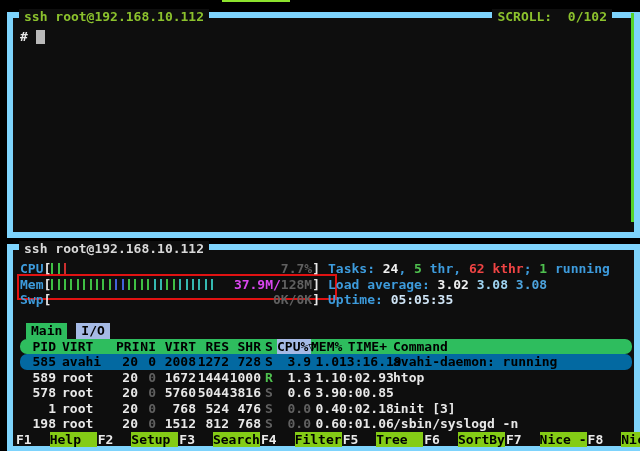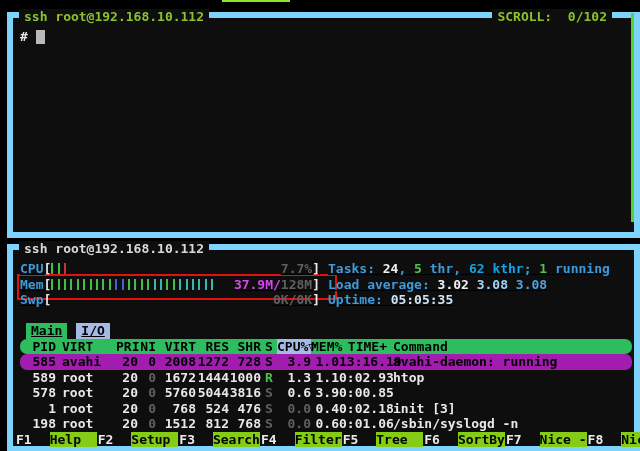--- a/index.html
+++ b/index.html
@@ -13,54 +13,54 @@
   .title-row{position:absolute;top:-9px;left:6px;right:6px;display:flex;align-items:center;pointer-events:none;}
   .title-text{background:#0e0e0e;padding:0 5px;white-space:pre;}
   .title-green{color:#8cc22d;}
   .title-white{color:#d9d9d9;}
   .scroll-ind{margin-left:auto;margin-right:16px;background:#0e0e0e;padding:0 5px;color:#8cc22d;white-space:pre;}
   .scrollbar{position:absolute;left:631px;top:13px;width:3px;height:209px;background:#55d42a;}
   .prompt-line{position:absolute;left:7px;top:11px;color:#e6e6e6;white-space:pre;}
   .cursor{display:inline-block;width:9px;height:14px;background:#b9b9b9;vertical-align:text-bottom;}
   
   .htop{position:absolute;left:7px;right:2px;top:11px;}
-  .hline{height:15.5px;display:flex;align-items:center;text-decoration:underline;}
+  .hline{height:15.5px;display:flex;align-items:center;}
   .meter{width:300px;display:flex;align-items:center;white-space:pre;}
   .mlabel{color:#3d9bdc;}
   .brk{color:#e8e8e8;}
   .barzone{flex:1;display:flex;align-items:center;height:15px;}
   .bar{display:inline-block;width:2px;height:11px;margin-right:4.4px;}
   .bar-green{background:#3fbf44;}
   .bar-blue{background:#4262d8;}
   .bar-cyan{background:#35b8b0;}
   .bar-red{background:#cc2f2f;}
   .mval-dim{color:#606060;}
   .mval-mem{color:#d946ef;}
   .stats{white-space:pre;color:#3d9bdc;margin-left:8px;}
   .w{color:#f0f0f0;}
   .g{color:#4fc14f;}
-  .dim{color:#0ea5e9;}
+  .dim{color:#ef4444;}
   .lb{color:#9fd4f2;}
   .b2{color:#4da3dc;}
   .pale{color:#cfe4f5;}
   .tabs{display:flex;gap:9px;padding-left:6px;}
   .tab{padding:0 5px;color:#000;white-space:pre;}
   .tab-main{background:#2ebd5e;}
   .tab-io{background:#a5bae5;}
   .grid{display:grid;grid-template-columns:36px 60px 22px 18px 40px 33px 32px 16px 34px 28px 48px 1fr;
         height:15.5px;align-items:center;white-space:pre;overflow:hidden;border-radius:7px;}
   .hdr{background:#2ebd5e;color:#000;}
   .cell-r{text-align:right;}
   .cell-l{text-align:left;padding-left:6px;}
   .cell-c{text-align:center;}
   .hl-col{background:#a5bae5;}
   .prow{color:#e8e8e8;}
   .prow .dimc{color:#606060;}
   .prow .runc{color:#4fc14f;}
-  .sel{background:#a21caf;}
+  .sel{background:#0369a1;}
   .sel span{color:#000 !important;}
   .fkeys{display:flex;margin-left:-5px;height:15.5px;align-items:stretch;}
   .fkey{display:flex;}
   .fkey .key{color:#eaeaea;background:transparent;padding:0 1px;}
   .fkey .lbl{background:#84cc16;color:#000;width:47px;overflow:hidden;white-space:pre;margin-left:17px;}
   .fkey:last-child .lbl{flex:1;width:auto;}
   .fkeys .fkey:last-child{flex:1;}
   .redbox{position:absolute;left:4px;top:24px;width:316px;height:22px;border:2px solid #e01212;pointer-events:none;}
 </style>
 </head>

